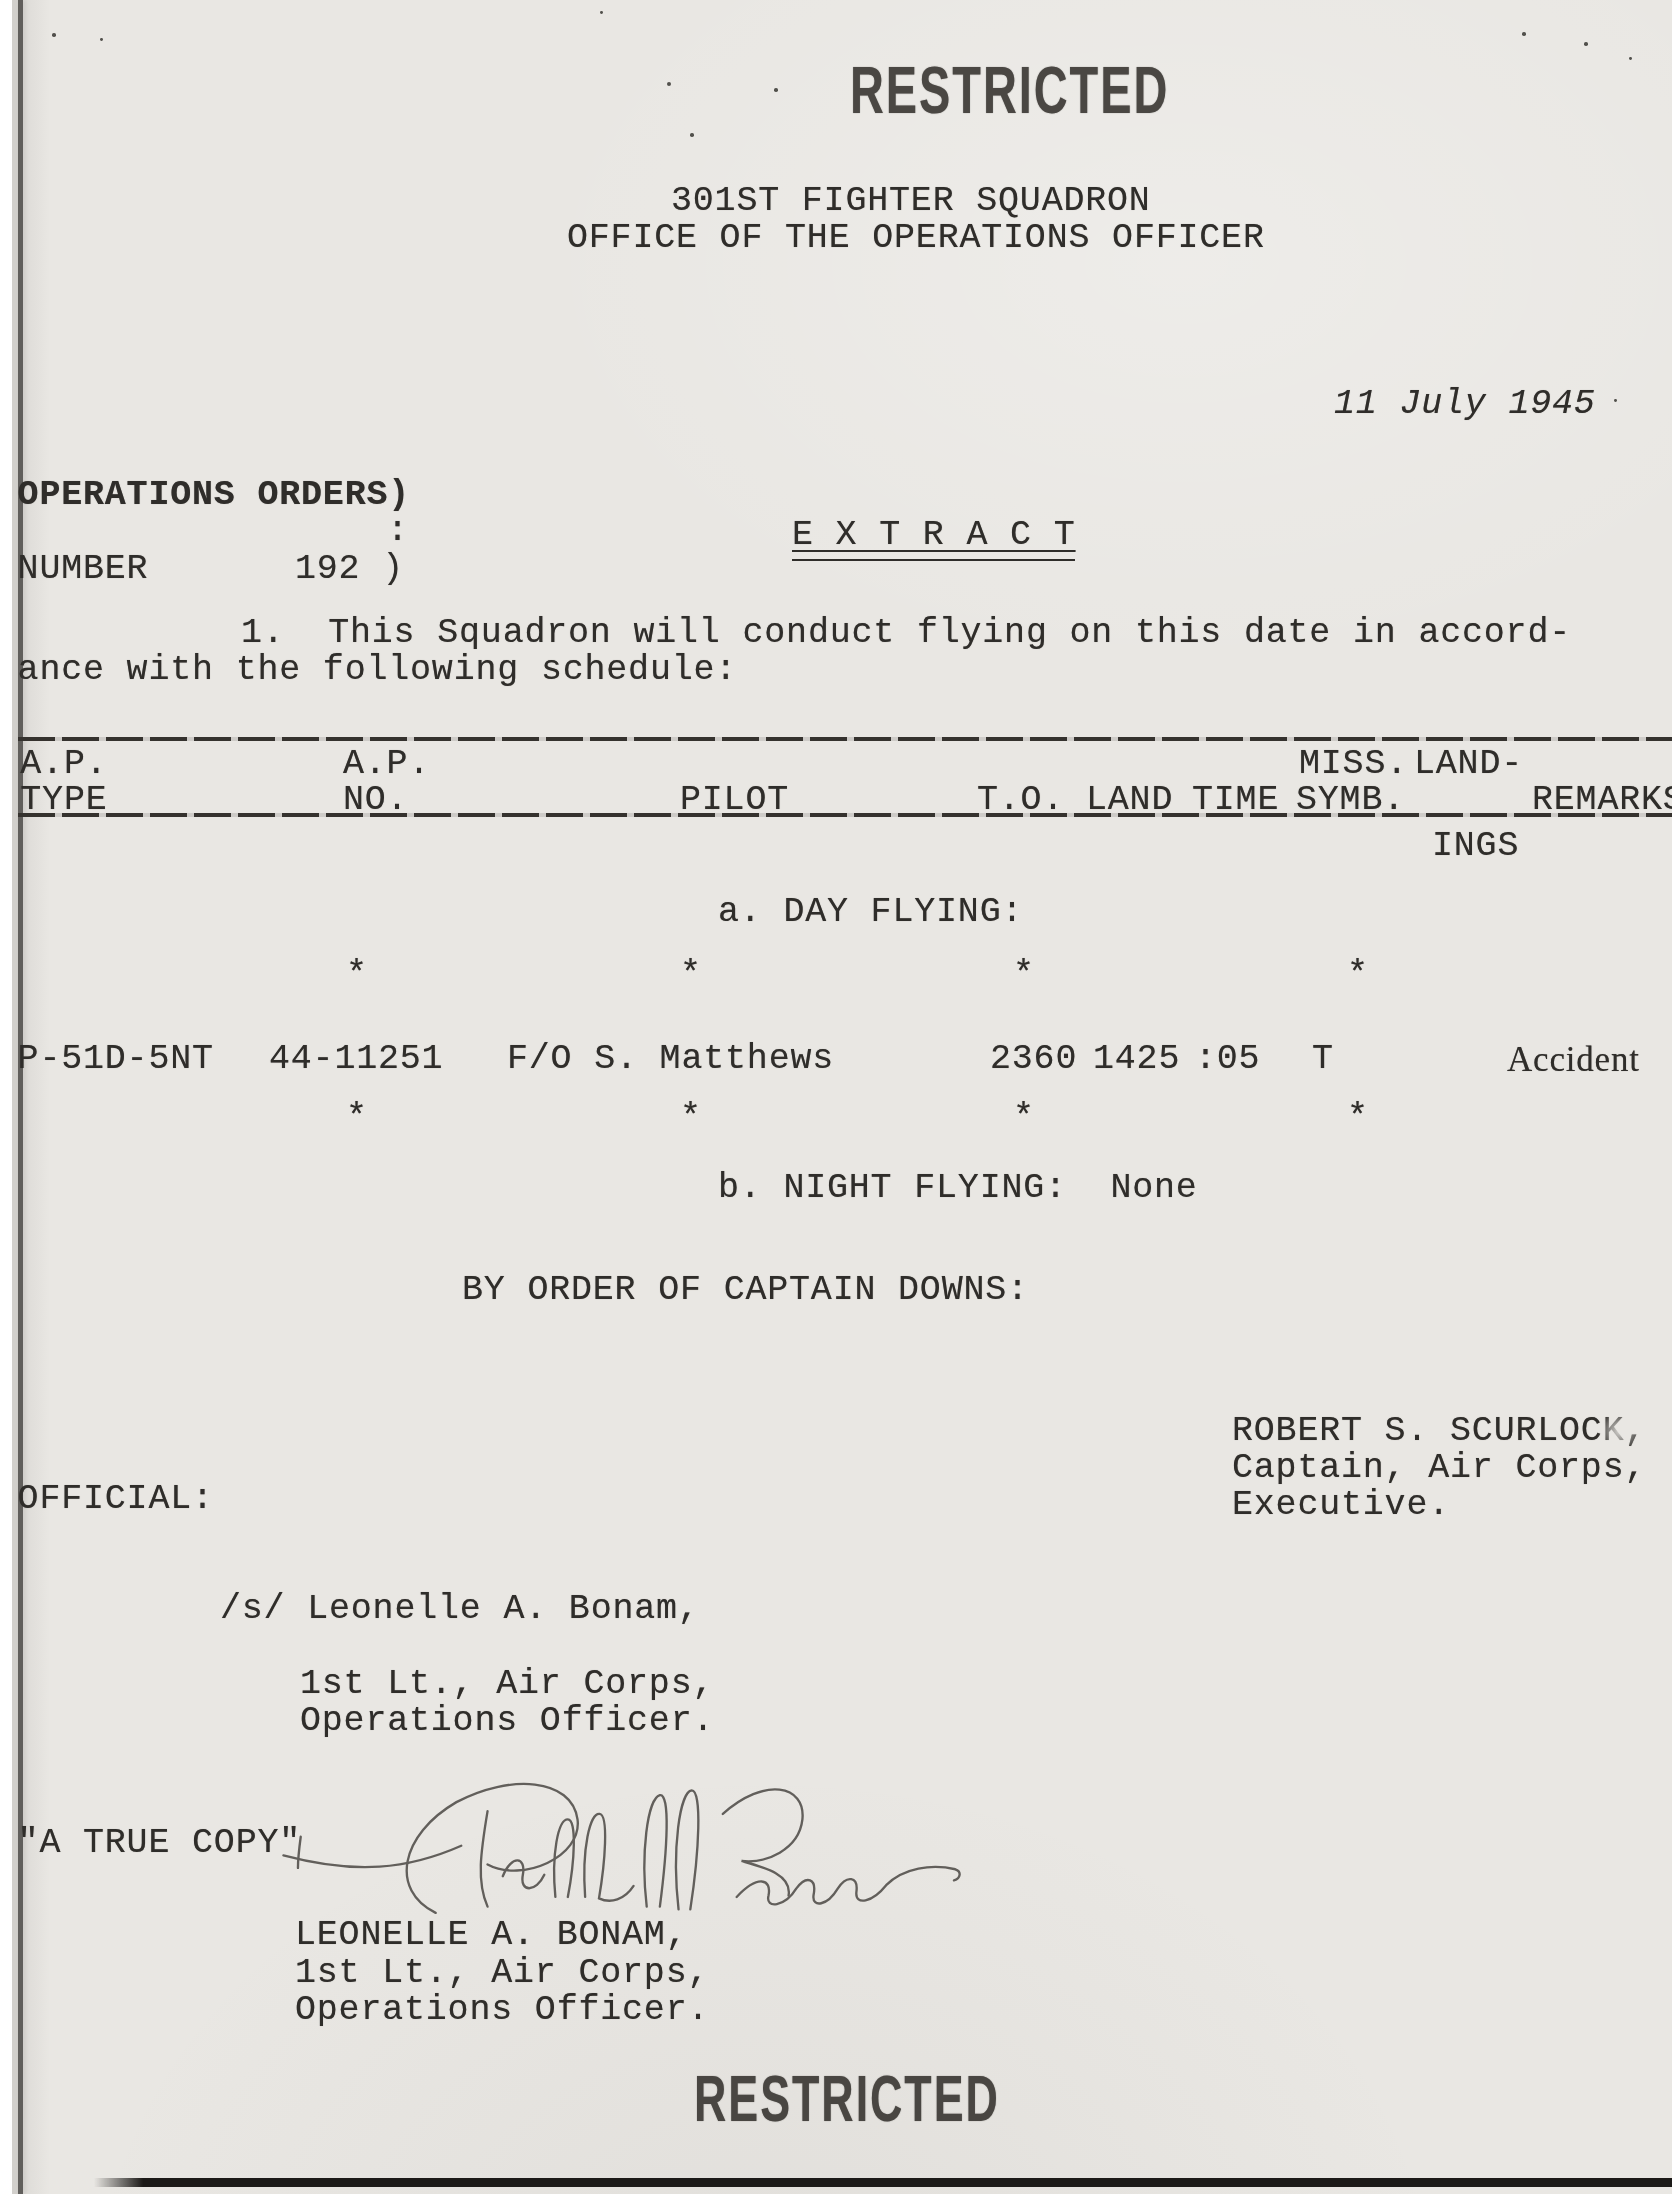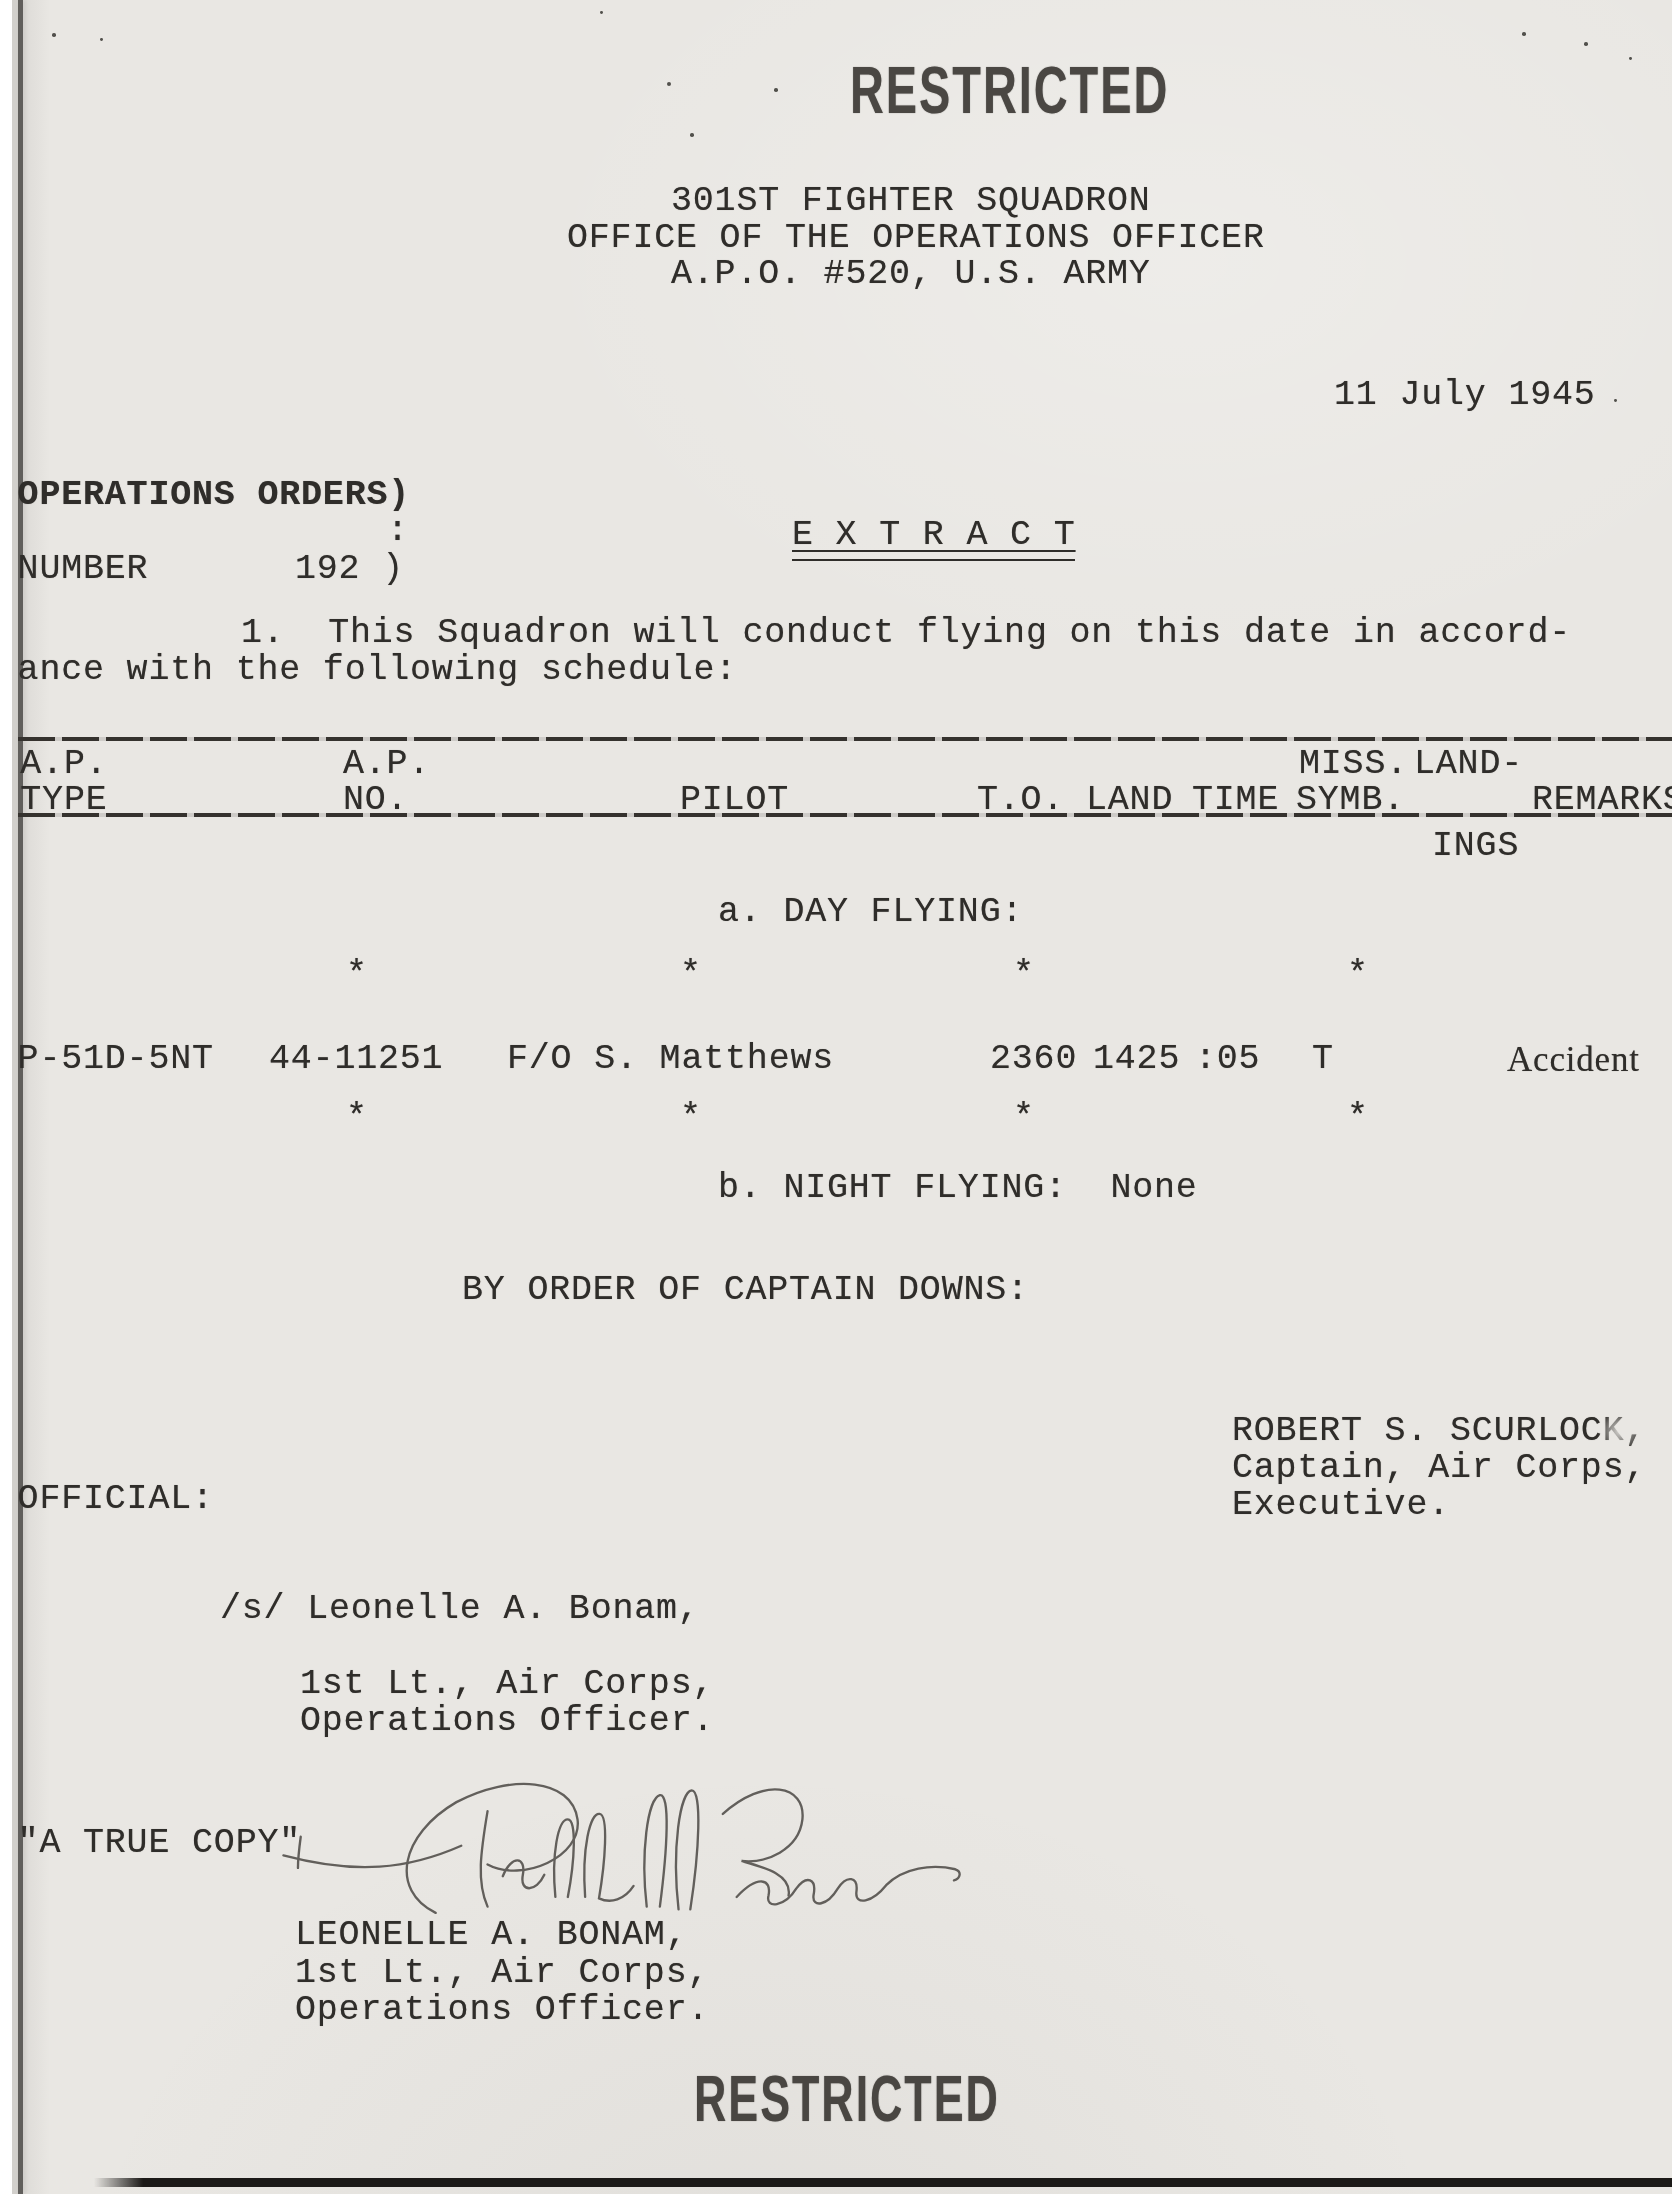--- a/index.html
+++ b/index.html
@@ -78,23 +78,22 @@
   <div class="speck" style="left:678px;top:133px;width:3.5px;height:3.5px;"></div>
   <div class="speck" style="left:1510px;top:32px;width:3.5px;height:3.5px;"></div>
   <div class="speck" style="left:1572px;top:42px;width:3.5px;height:3.5px;"></div>
   <div class="speck" style="left:1617px;top:57px;width:2.8px;height:2.8px;"></div>
   <div class="speck" style="left:1602px;top:399px;width:2.8px;height:2.8px;"></div>
 
   <div class="stamp" style="left:838px;top:56px;">RESTRICTED</div>
 
   <div class="tw" style="left:659px;top:184px;">301ST FIGHTER SQUADRON</div>
   <div class="tw" style="left:555px;top:221px;">OFFICE OF THE OPERATIONS OFFICER</div>
-  <div class="tw" style="left:659px;top:257px;">A.P.O. #520, U.S. ARMY</div>
 
-  <div class="tw" style="left:1322px;top:378px;">11 July 1945</div>
+  <div class="tw" style="left:1322px;top:387px;font-style:italic;">11 July 1945</div>
 
   <div class="tw" style="left:5.6px;top:478px;font-weight:bold;">OPERATIONS ORDERS)</div>
   <div class="tw" style="left:375px;top:514px;">:</div>
   <div class="tw" style="left:5.6px;top:552px;">NUMBER</div>
   <div class="tw" style="left:283px;top:552px;">192 )</div>
   <div class="tw" style="left:780px;top:518px;"><span class="extract">E X T R A C T</span></div>
 
   <div class="tw" style="left:229px;top:616px;">1.  This Squadron will conduct flying on this date in accord-</div>
   <div class="tw" style="left:5.6px;top:653px;">ance with the following schedule:</div>
 

